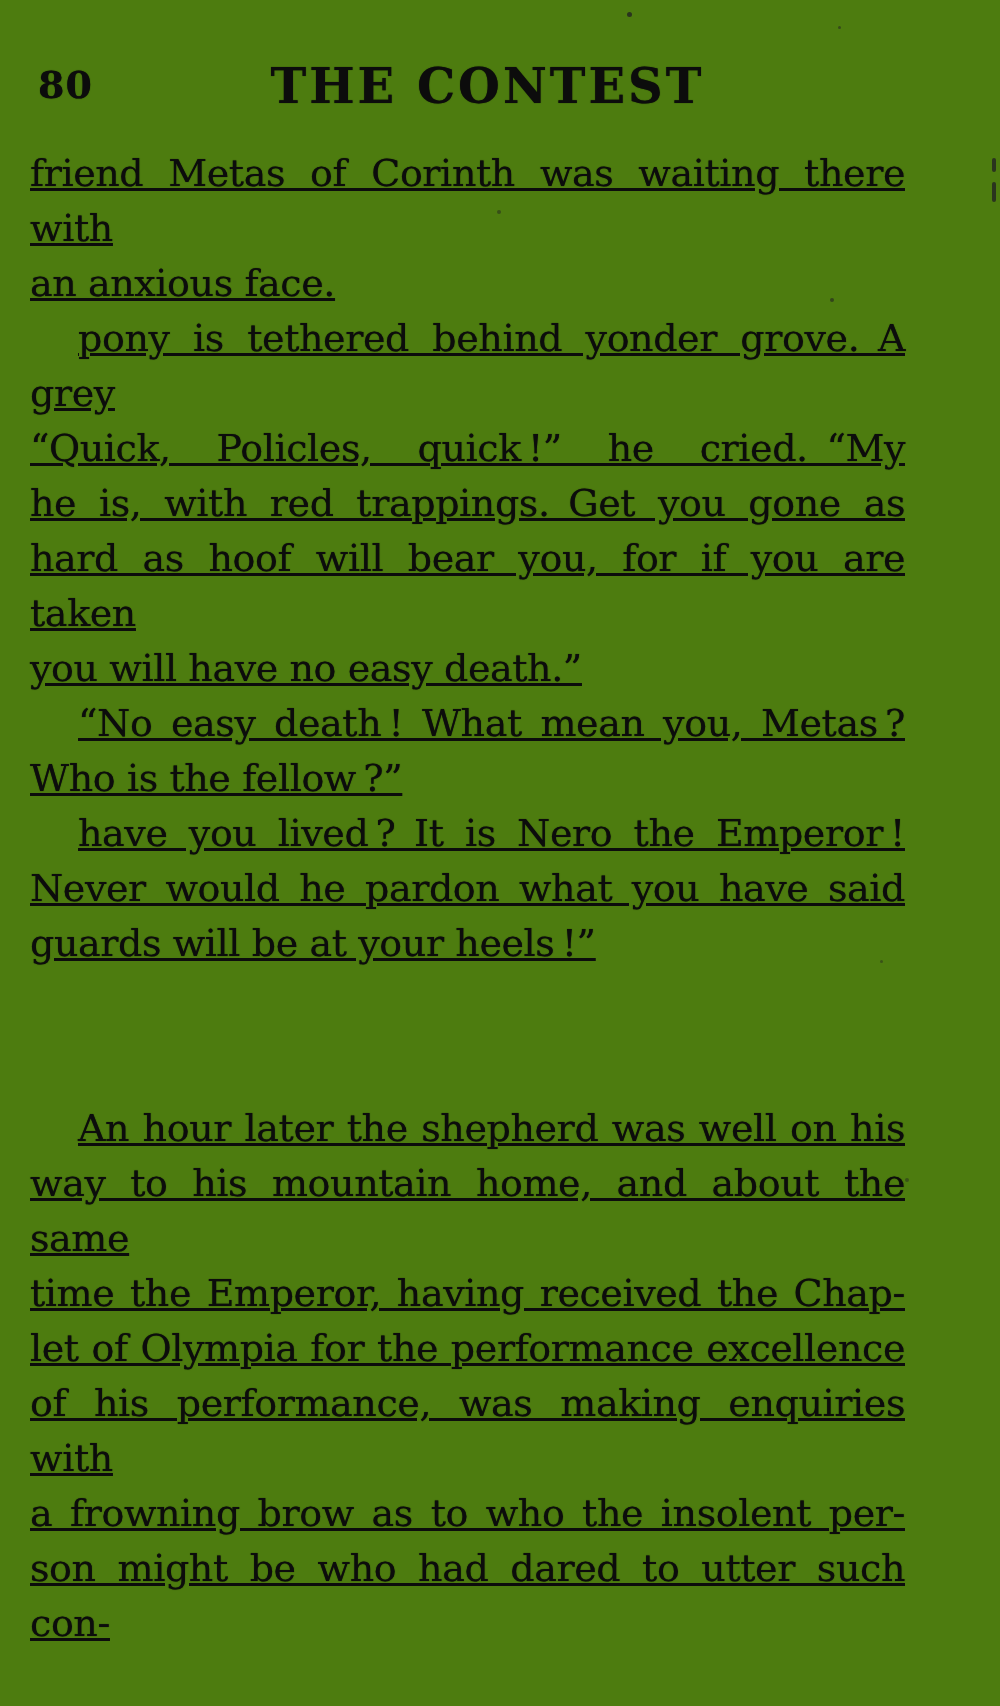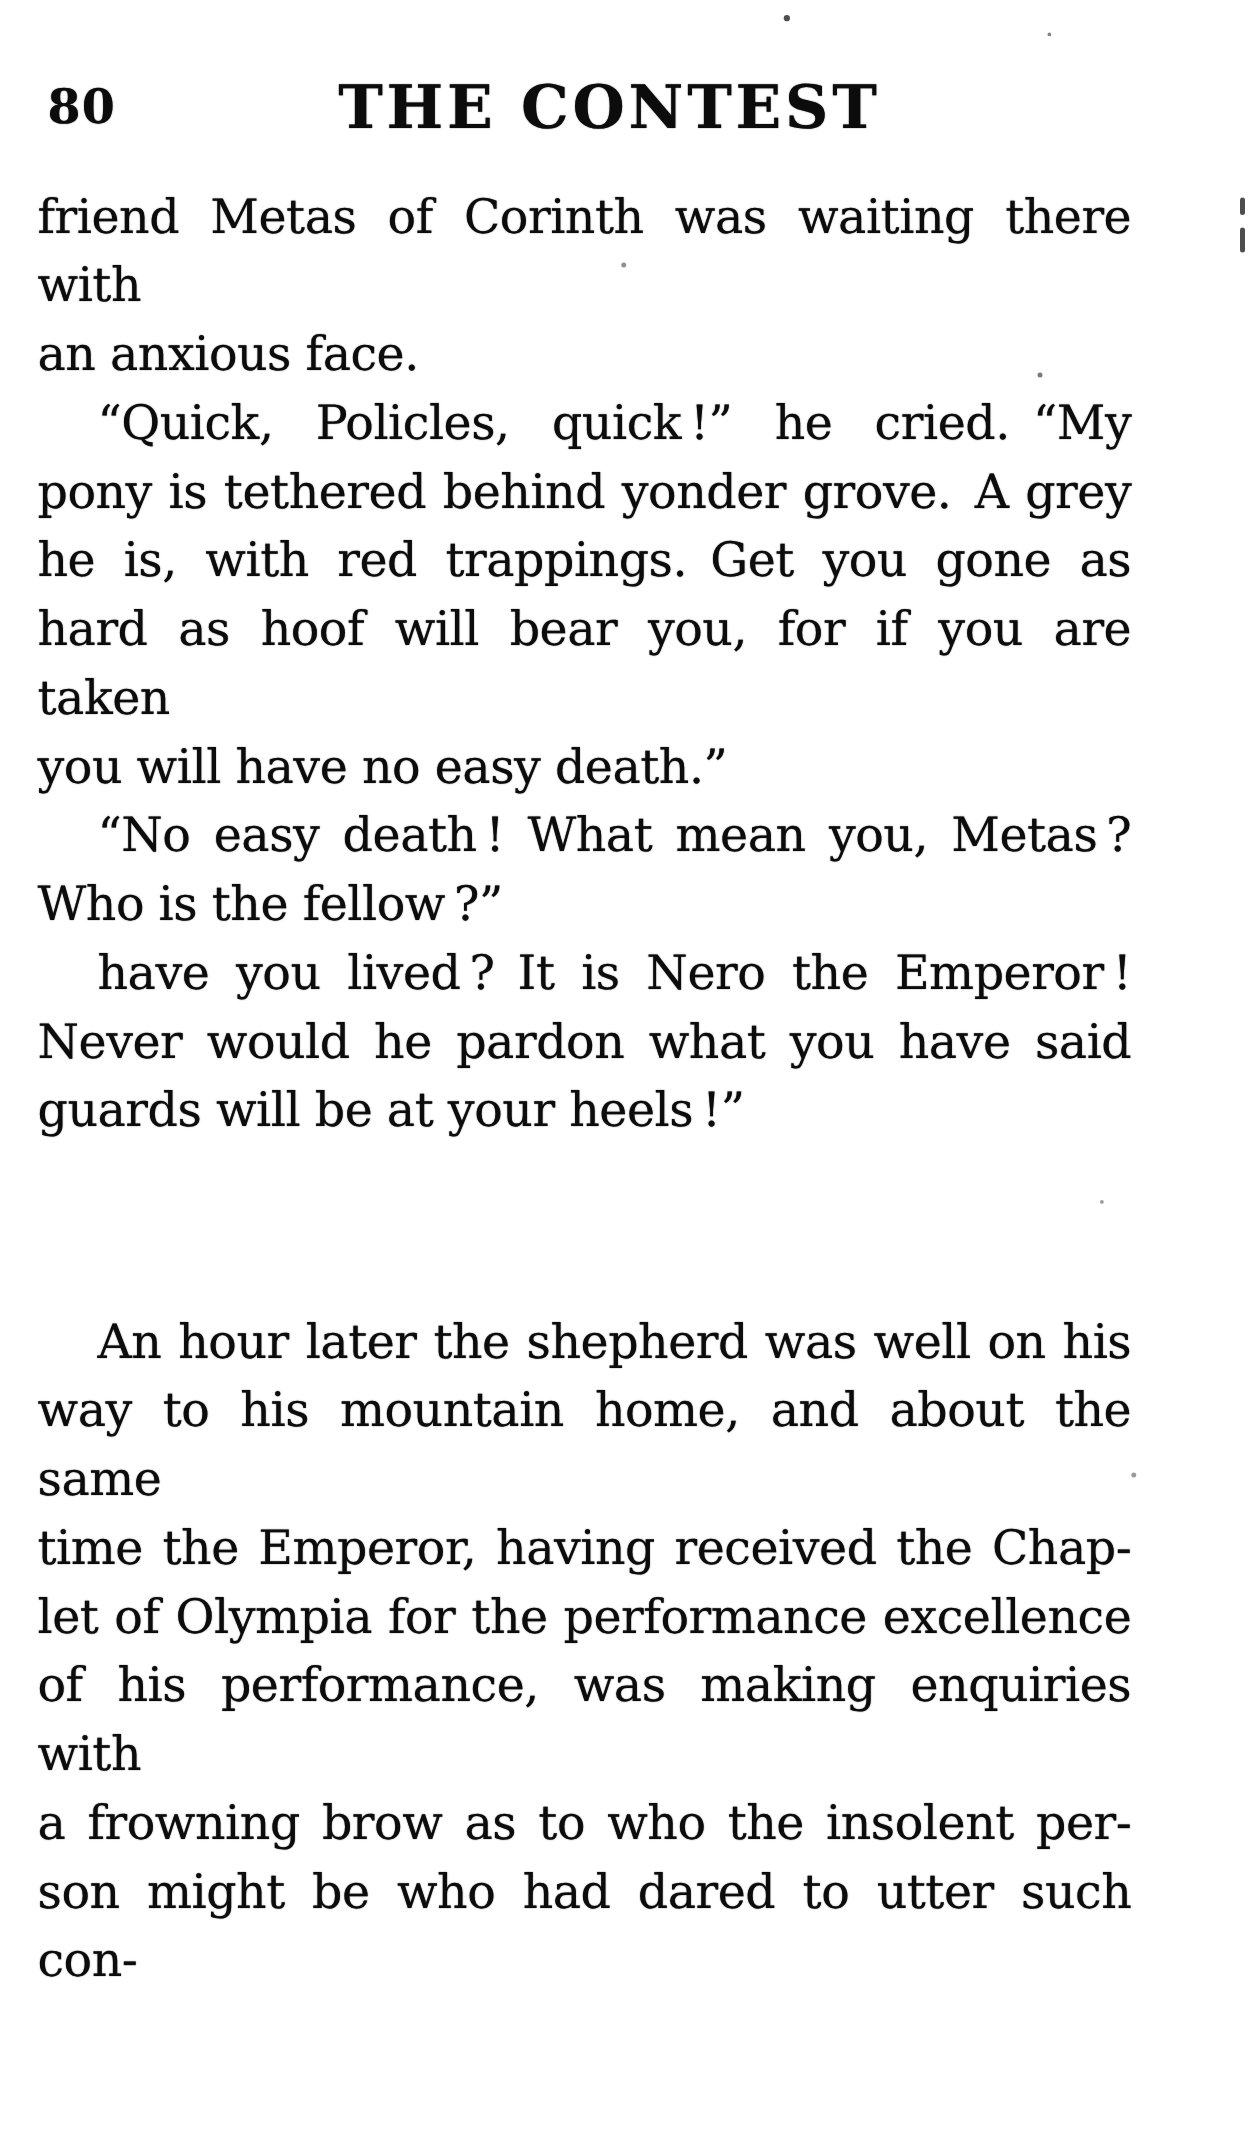--- a/index.html
+++ b/index.html
@@ -1,19 +1,19 @@
 <!DOCTYPE html>
 <html><head>
 <meta charset="utf-8">
 <style>
   html,body{margin:0;padding:0;background:#e8e8e8;}
   .page{
     position:relative;
     width:1000px;height:1706px;
-    background:#ffffff;
+    background:#4d7c0f;
     overflow:hidden;
     font-family:"DejaVu Serif","Liberation Serif",serif;
     color:#0c0c0c;
     box-sizing:border-box;
     padding:58px 95px 0 30px;
   }
   .header{
     position:relative;
     height:50px;
     margin-bottom:38px;
@@ -37,20 +37,21 @@
     letter-spacing:-0.4px;
     text-shadow:0 0 1px rgba(0,0,0,.72);
   }
   .para{margin:0;}
   .para.sbreak{margin-top:130px;}
   .para.indent .line:first-child{text-indent:48px;}
   .line{
     text-align:justify;
     text-align-last:justify;
     white-space:normal;
+    text-decoration:underline;
   }
   .line.last{
     text-align-last:left;
   }
   
   .speck{position:absolute;background:#222;border-radius:50%;opacity:.8;}
   .s1{left:627px;top:12px;width:5px;height:5px;}
   .s2{left:838px;top:26px;width:3px;height:3px;opacity:.55;}
   .s3{left:992px;top:158px;width:4px;height:14px;border-radius:2px;}
   .s4{left:992px;top:182px;width:4px;height:20px;border-radius:2px;}
@@ -67,22 +68,22 @@
     <span class="page-number">80</span>
     <div class="running-title">THE CONTEST</div>
   </div>
 
   <div class="text-body">
       <div class="para">
         <div class="line">friend Metas of Corinth was waiting there with</div>
         <div class="line last">an anxious face.</div>
       </div>
       <div class="para indent">
+        <div class="line">pony is tethered behind yonder grove. A grey</div>
         <div class="line">“Quick, Policles, quick !” he cried. “My</div>
-        <div class="line">pony is tethered behind yonder grove. A grey</div>
         <div class="line">he is, with red trappings. Get you gone as</div>
         <div class="line">hard as hoof will bear you, for if you are taken</div>
         <div class="line last">you will have no easy death.”</div>
       </div>
       <div class="para indent">
         <div class="line">“No easy death ! What mean you, Metas ?</div>
         <div class="line last">Who is the fellow ?”</div>
       </div>
       <div class="para indent">
         <div class="line">have you lived ? It is Nero the Emperor !</div>

